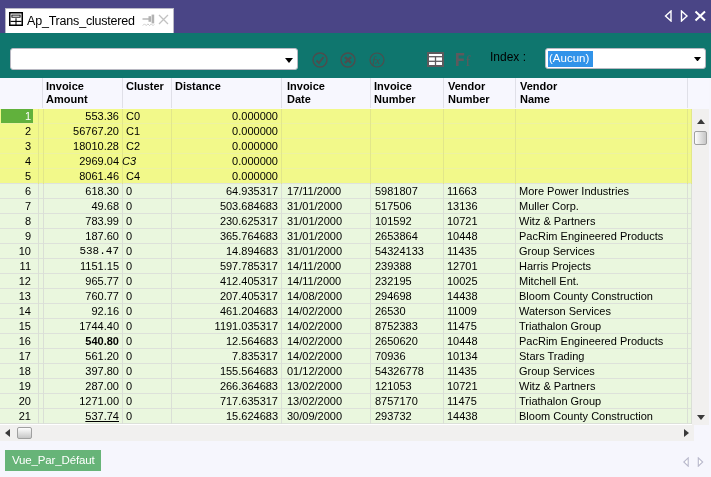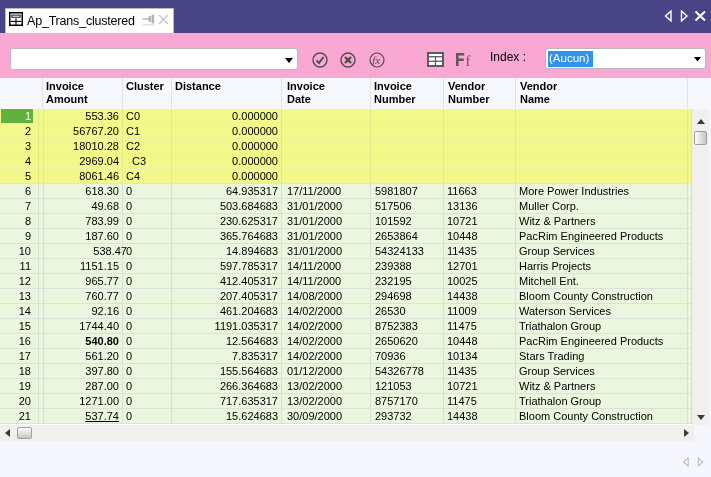--- a/index.html
+++ b/index.html
@@ -5,21 +5,21 @@
 * { margin:0; padding:0; box-sizing:border-box; -webkit-font-smoothing:antialiased; }
 html,body { width:711px; height:477px; overflow:hidden; background:#fff;
   font-family:"Liberation Sans", sans-serif; }
 #app { position:relative; width:711px; height:477px; }
 
 #tabbar { position:absolute; left:0; top:0; width:711px; height:33px; background:#4a4586; }
 #tab { position:absolute; left:5px; top:8px; width:169px; height:25px; background:#fff;
   border:1px solid #b9b9c6; border-bottom:none; }
 #tab .txt { position:absolute; left:21px; top:5px; font-size:12.5px; letter-spacing:-0.2px; color:#000; }
 
-#toolbar { position:absolute; left:0; top:33px; width:711px; height:45px; background:#f9a8d4; }
+#toolbar { position:absolute; left:0; top:33px; width:711px; height:45px; background:#0f766e; }
 #combo1 { position:absolute; left:10px; top:15px; width:288px; height:22px; background:#fff;
   border:1px solid #b8b8c2; border-radius:3px; }
 #idxlabel { position:absolute; left:490px; top:17px; font-size:12px; color:#000; }
 #combo2 { position:absolute; left:545px; top:14.5px; width:161px; height:21.5px; background:#fff;
   border:1px solid #b8b8c2; border-radius:3px; }
 #combo2 .sel { position:absolute; left:2px; top:2px; width:45px; height:16px; background:#3193e9;
   color:#fff; font-size:11.5px; line-height:15px; padding-left:1px; }
 
 #gridhead { position:absolute; left:0; top:78px; width:709px; height:31px; background:#f7f7fe; }
 .hl { position:absolute; top:0; width:1px; height:30px; background:#e0e0e8; }
@@ -188,21 +188,21 @@
       <div style="position:absolute;left:43px;top:0;width:1px;height:15px;background:#e2e78a;"></div>
       <div style="position:absolute;left:122px;top:0;width:1px;height:15px;background:#e2e78a;"></div>
       <div style="position:absolute;left:171px;top:0;width:1px;height:15px;background:#e2e78a;"></div>
       <div style="position:absolute;left:281px;top:0;width:1px;height:15px;background:#e2e78a;"></div>
       <div style="position:absolute;left:370px;top:0;width:1px;height:15px;background:#e2e78a;"></div>
       <div style="position:absolute;left:443px;top:0;width:1px;height:15px;background:#e2e78a;"></div>
       <div style="position:absolute;left:515px;top:0;width:1px;height:15px;background:#e2e78a;"></div>
       <div style="position:absolute;left:687px;top:0;width:1px;height:15px;background:#e2e78a;"></div>
       <div style="position:absolute;left:691px;top:0;width:1px;height:15px;background:#e2e78a;"></div>
       <div class="c r" style="left:44px;width:75px;">2969.04</div>
-      <div class="c" style="left:132px;width:44px;">C3</div>
+      <div class="c" style="left:122px;width:44px;font-style:italic;">C3</div>
       <div class="c r" style="left:174px;width:104px;">0.000000</div>
       <div class="c" style="left:287px;width:82px;"></div>
       <div class="c" style="left:375px;width:67px;"></div>
       <div class="c" style="left:447px;width:67px;"></div>
       <div class="c" style="left:519px;width:178px;"></div>
     </div>
 <div class="row" style="top:169px;background:#f2f98a;border-bottom:1px solid #dfe3dc;">
       <div class="num">5</div>
       <div style="position:absolute;left:38px;top:0;width:1px;height:15px;background:#e2e78a;"></div>
       <div style="position:absolute;left:43px;top:0;width:1px;height:15px;background:#e2e78a;"></div>
@@ -307,21 +307,21 @@
       <div style="position:absolute;left:38px;top:0;width:1px;height:15px;background:#dadfd6;"></div>
       <div style="position:absolute;left:43px;top:0;width:1px;height:15px;background:#dadfd6;"></div>
       <div style="position:absolute;left:122px;top:0;width:1px;height:15px;background:#dadfd6;"></div>
       <div style="position:absolute;left:171px;top:0;width:1px;height:15px;background:#dadfd6;"></div>
       <div style="position:absolute;left:281px;top:0;width:1px;height:15px;background:#dadfd6;"></div>
       <div style="position:absolute;left:370px;top:0;width:1px;height:15px;background:#dadfd6;"></div>
       <div style="position:absolute;left:443px;top:0;width:1px;height:15px;background:#dadfd6;"></div>
       <div style="position:absolute;left:515px;top:0;width:1px;height:15px;background:#dadfd6;"></div>
       <div style="position:absolute;left:687px;top:0;width:1px;height:15px;background:#dadfd6;"></div>
       <div style="position:absolute;left:691px;top:0;width:1px;height:15px;background:#dadfd6;"></div>
-      <div class="c r" style="left:52px;width:75px;">538.47</div>
+      <div class="c r" style="left:44px;width:75px;font-family:Liberation Mono, monospace;">538.47</div>
       <div class="c" style="left:126px;width:44px;">0</div>
       <div class="c r" style="left:174px;width:104px;">14.894683</div>
       <div class="c" style="left:287px;width:82px;">31/01/2000</div>
       <div class="c" style="left:375px;width:67px;">54324133</div>
       <div class="c" style="left:447px;width:67px;">11435</div>
       <div class="c" style="left:519px;width:178px;">Group Services</div>
     </div>
 <div class="row" style="top:259px;background:#eaf7de;border-bottom:1px solid #dde1da;">
       <div class="num">11</div>
       <div style="position:absolute;left:38px;top:0;width:1px;height:15px;background:#dadfd6;"></div>
@@ -556,18 +556,19 @@
         <path d="M5 0 L5 8 L0 4 Z" fill="#3a3a3a"></path>
       </svg>
     <div class="thumbh" style="left:17px;top:2px;width:15px;height:12px;"></div>
     <svg width="5" height="8" style="position:absolute;left:684px;top:4px" viewBox="0 0 5 8">
         <path d="M0 0 L5 4 L0 8 Z" fill="#3a3a3a"></path>
       </svg>
   </div>
   <div id="rightstrip"></div>
   <div id="corner"></div>
   <div id="bottom">
+    <div id="viewbtn">Vue_Par_Défaut</div>
     <svg width="26" height="10" style="position:absolute;left:683px;top:16px" viewBox="0 0 26 10">
       <path d="M5.2 0.8 L0.8 5 L5.2 9.2 Z" fill="#fff" stroke="#b9b9cc" stroke-width="1.1"></path>
       <path d="M15.3 0.8 L19.7 5 L15.3 9.2 Z" fill="#fff" stroke="#b9b9cc" stroke-width="1.1"></path>
     </svg>
   </div>
 </div>
 
 </body></html>

